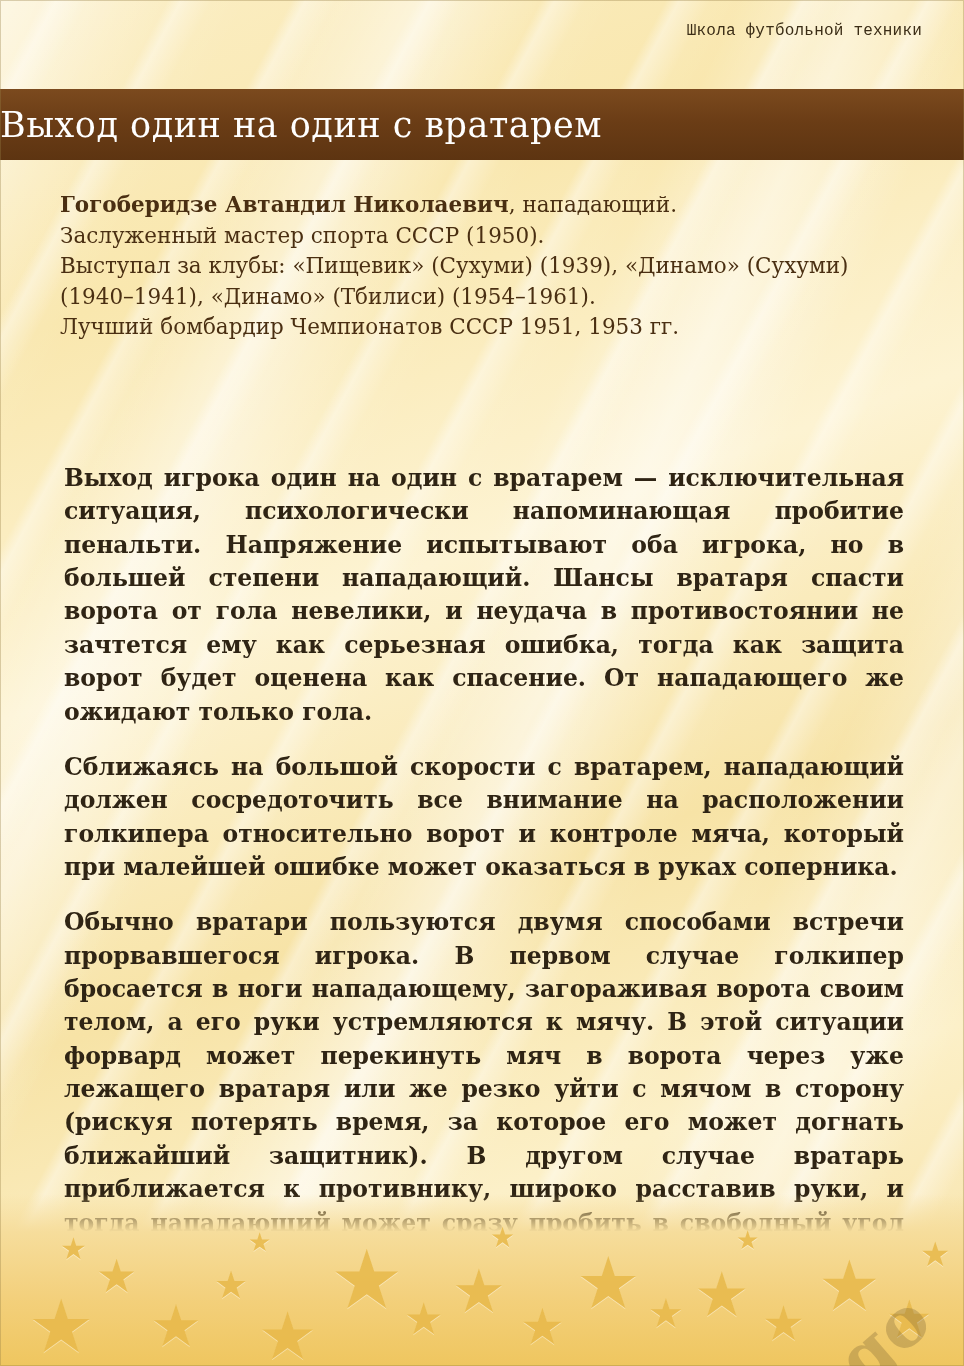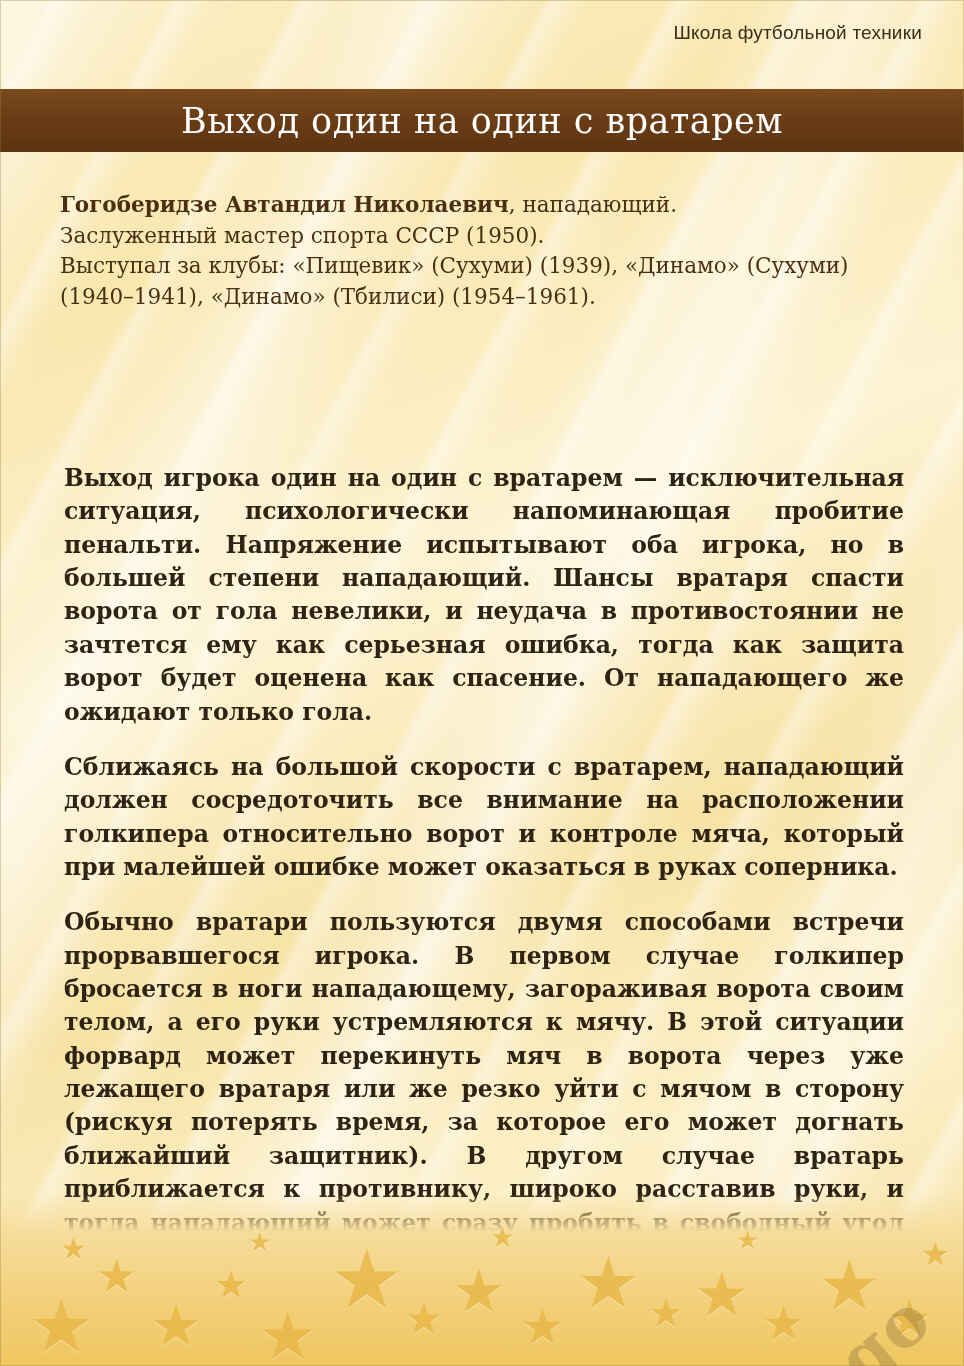--- a/index.html
+++ b/index.html
@@ -51,38 +51,38 @@
       rgba(255,255,255,0.00) 110px
     );
     pointer-events: none;
   }
 
   
   .header-right {
     position: absolute;
     top: 22px;
     right: 42px;
-    font-size: 19px;
+    font-size: 16px;
     color: #3b2d16;
-    font-family: Liberation Sans, sans-serif;
+    font-family: Liberation Mono, monospace;
     letter-spacing: 0.2px;
     white-space: nowrap;
   }
 
   
   .title-band {
     position: absolute;
     left: 0;
     top: 89px;
     width: 964px;
-    height: 63px;
+    height: 71px;
     background: linear-gradient(180deg, #7b4a1e 0%, #6b3d16 45%, #5d3411 100%);
     display: flex;
     align-items: center;
-    justify-content: center;
+    justify-content: flex-start;
   }
   .title-band .title-text {
     color: #ffffff;
     font-size: 35px;
     font-family: "DejaVu Serif", serif;
     letter-spacing: 0.5px;
     white-space: nowrap;
   }
 
   
@@ -178,20 +178,21 @@
     <div class="title-text">Выход один на один с вратарем</div>
   </div>
 
   <div class="bio">
     <div class="line">
       <span class="name">Гогоберидзе Автандил Николаевич</span><span>, нападающий.</span>
     </div>
     <div class="line">Заслуженный мастер спорта СССР (1950).</div>
     <div class="line">Выступал за клубы: «Пищевик» (Сухуми) (1939), «Динамо» (Сухуми)</div>
     <div class="line">(1940–1941), «Динамо» (Тбилиси) (1954–1961).</div>
+    <div class="line">Лучший бомбардир Чемпионатов СССР 1951, 1953 гг.</div>
   </div>
 
   <div class="body-text">
     <p>Выход игрока один на один с вратарем — исключительная ситуация, психологически напоминающая пробитие пенальти. Напряжение испытывают оба игрока, но в большей степени нападающий. Шансы вратаря спасти ворота от гола невелики, и неудача в противостоянии не зачтется ему как серьезная ошибка, тогда как защита ворот будет оценена как спасение. От нападающего же ожидают только гола.</p>
     <p>Сближаясь на большой скорости с вратарем, нападающий должен сосредоточить все внимание на расположении голкипера относительно ворот и контроле мяча, который при малейшей ошибке может оказаться в руках соперника.</p>
     <p>Обычно вратари пользуются двумя способами встречи прорвавшегося игрока. В первом случае голкипер бросается в ноги нападающему, загораживая ворота своим телом, а его руки устремляются к мячу. В этой ситуации форвард может перекинуть мяч в ворота через уже лежащего вратаря или же резко уйти с мячом в сторону (рискуя потерять время, за которое его может догнать ближайший защитник). В другом случае вратарь приближается к противнику, широко расставив руки, и тогда нападающий может сразу пробить в свободный угол ворот или же, если вратарь вышел достаточно далеко, обыграть его финтом и забить мяч в пустые ворота.</p>
   </div>
 
   <div class="star-band">
     <div class="band-bg"></div>

